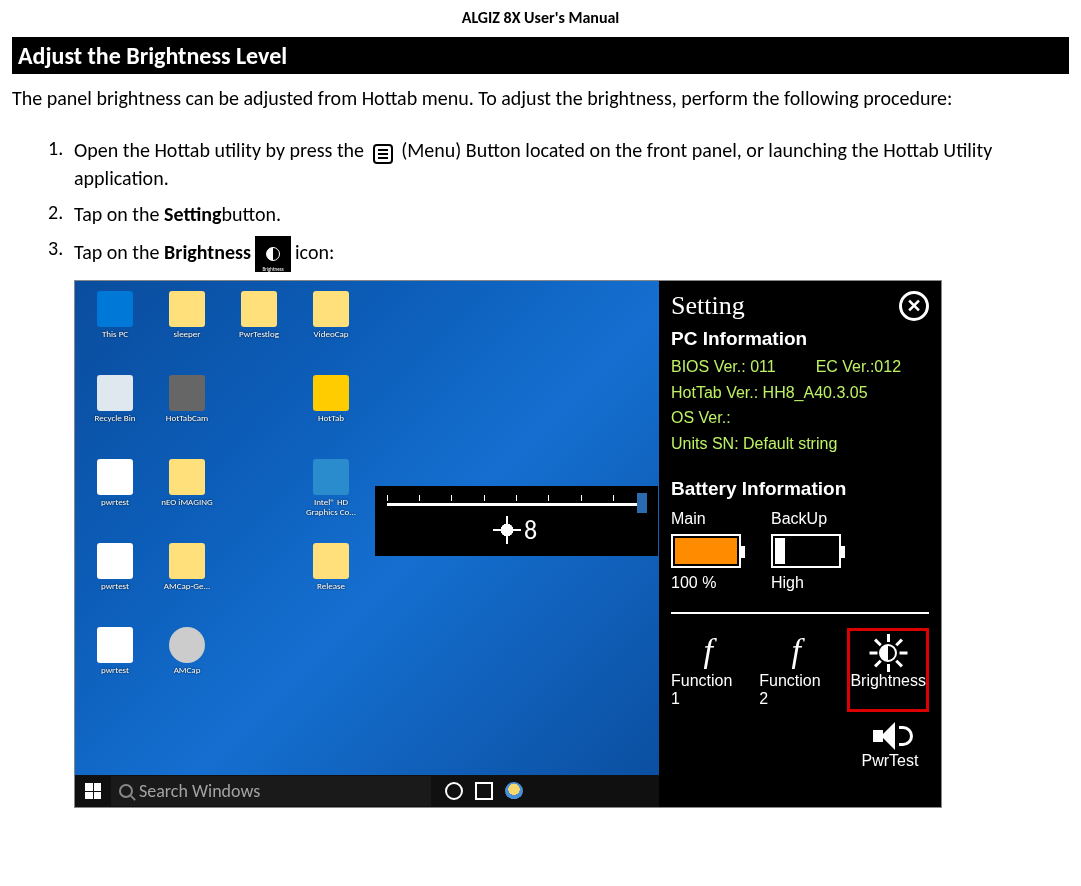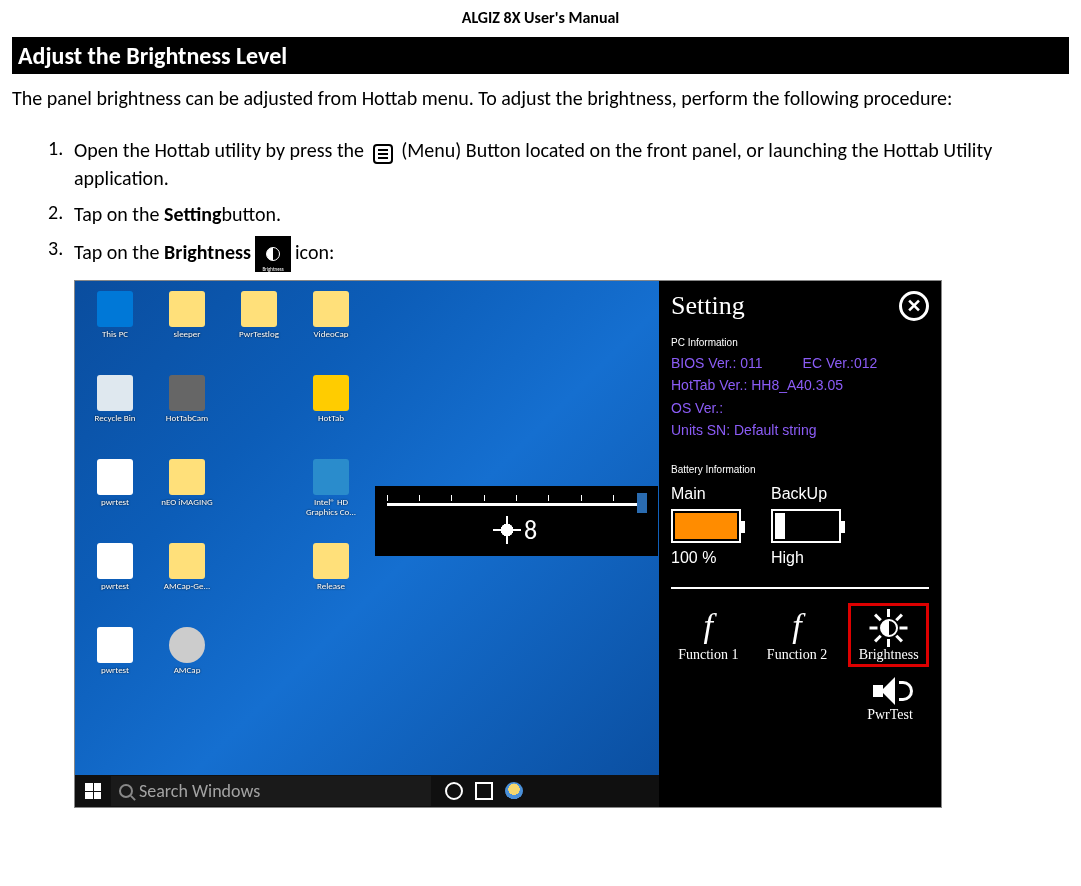--- a/index.html
+++ b/index.html
@@ -52,35 +52,35 @@
   .task-icons { display: flex; gap: 12px; margin-left: 14px; }
   .task-icons .ti { width: 18px; height: 18px; cursor: pointer; }
   .ti.circle { border: 2px solid #fff; border-radius: 50%; }
   .ti.rect { border: 2px solid #fff; }
   .ti.paint { background: radial-gradient(circle at 50% 40%, #f5d76e 0 40%, #4a90d9 41% 70%, transparent 71%); border-radius: 50%; }
 
   .hottab-panel { width: 282px; background: #000; color: #fff; padding: 10px 12px; font-family: Arial, sans-serif; display: flex; flex-direction: column; }
   .panel-header { display: flex; justify-content: space-between; align-items: center; margin-bottom: 6px; }
   .panel-title { font-size: 26px; font-family: "Times New Roman", serif; }
   .close-btn { width: 30px; height: 30px; border: 3px solid #fff; border-radius: 50%; display: flex; align-items: center; justify-content: center; cursor: pointer; font-size: 18px; font-weight: bold; }
-  .section-label { font-size: 10px; margin-top: 10px; margin-bottom: 4px; }
-  .info-lines { font-size: 14px; color: #8b5cf6; line-height: 1.6; margin-bottom: 12px; }
+  .section-label { font-size: 19px; margin-top: 1px; margin-bottom: 4px; font-weight: bold; }
+  .info-lines { font-size: 16px; color: #bef264; line-height: 1.6; margin-bottom: 21px; }
   .info-row { display: flex; gap: 40px; }
   .battery-row { display: flex; gap: 30px; margin-top: 6px; margin-bottom: 14px; }
   .bat-col { display: flex; flex-direction: column; align-items: flex-start; gap: 6px; font-size: 16px; }
   .bat-body { width: 70px; height: 34px; border: 2px solid #fff; position: relative; }
   .bat-body::after { content: ""; position: absolute; right: -6px; top: 10px; width: 4px; height: 12px; background: #fff; }
   .bat-fill-main { position: absolute; left: 2px; top: 2px; bottom: 2px; right: 2px; background: #ff8c00; }
   .bat-fill-backup { position: absolute; left: 2px; top: 2px; bottom: 2px; width: 10px; background: #fff; }
   .divider { height: 2px; background: #fff; margin: 6px 0 14px; }
   .fn-row { display: flex; gap: 14px; }
   .fn-btn { flex: 1; display: flex; flex-direction: column; align-items: center; cursor: pointer; padding: 4px 0; }
   .fn-btn.selected { border: 3px solid #d00; padding: 1px 0; }
   .fn-glyph { font-size: 34px; font-style: italic; font-family: "Brush Script MT", cursive; }
-  .fn-label { font-size: 14px; margin-top: 2px; font-family: Liberation Serif, serif; }
+  .fn-label { font-size: 16px; margin-top: 2px; }
   .sun-glyph { width: 34px; height: 34px; position: relative; display: flex; align-items: center; justify-content: center; margin-top: 4px; }
   .sun-core { width: 18px; height: 18px; border-radius: 50%; background: linear-gradient(90deg,#fff 50%,#000 50%); border: 2px solid #fff; }
   .ray { position: absolute; width: 3px; height: 8px; background: #fff; left: 50%; top: -2px; transform-origin: 50% 19px; margin-left: -1.5px; }
   .vol-row { display: flex; justify-content: flex-end; margin-top: 10px; }
   .vol-btn { display: flex; flex-direction: column; align-items: center; cursor: pointer; width: 78px; }
   .speaker { width: 34px; height: 28px; position: relative; }
   .speaker::before { content: ""; position: absolute; left: 0; top: 8px; width: 10px; height: 12px; background: #fff; }
   .speaker::after { content: ""; position: absolute; left: 8px; top: 0; border-top: 14px solid transparent; border-bottom: 14px solid transparent; border-right: 14px solid #fff; }
   .waves { position: absolute; right: -6px; top: 4px; width: 14px; height: 20px; border: 3px solid #fff; border-left: none; border-radius: 0 20px 20px 0; }
 </style>

